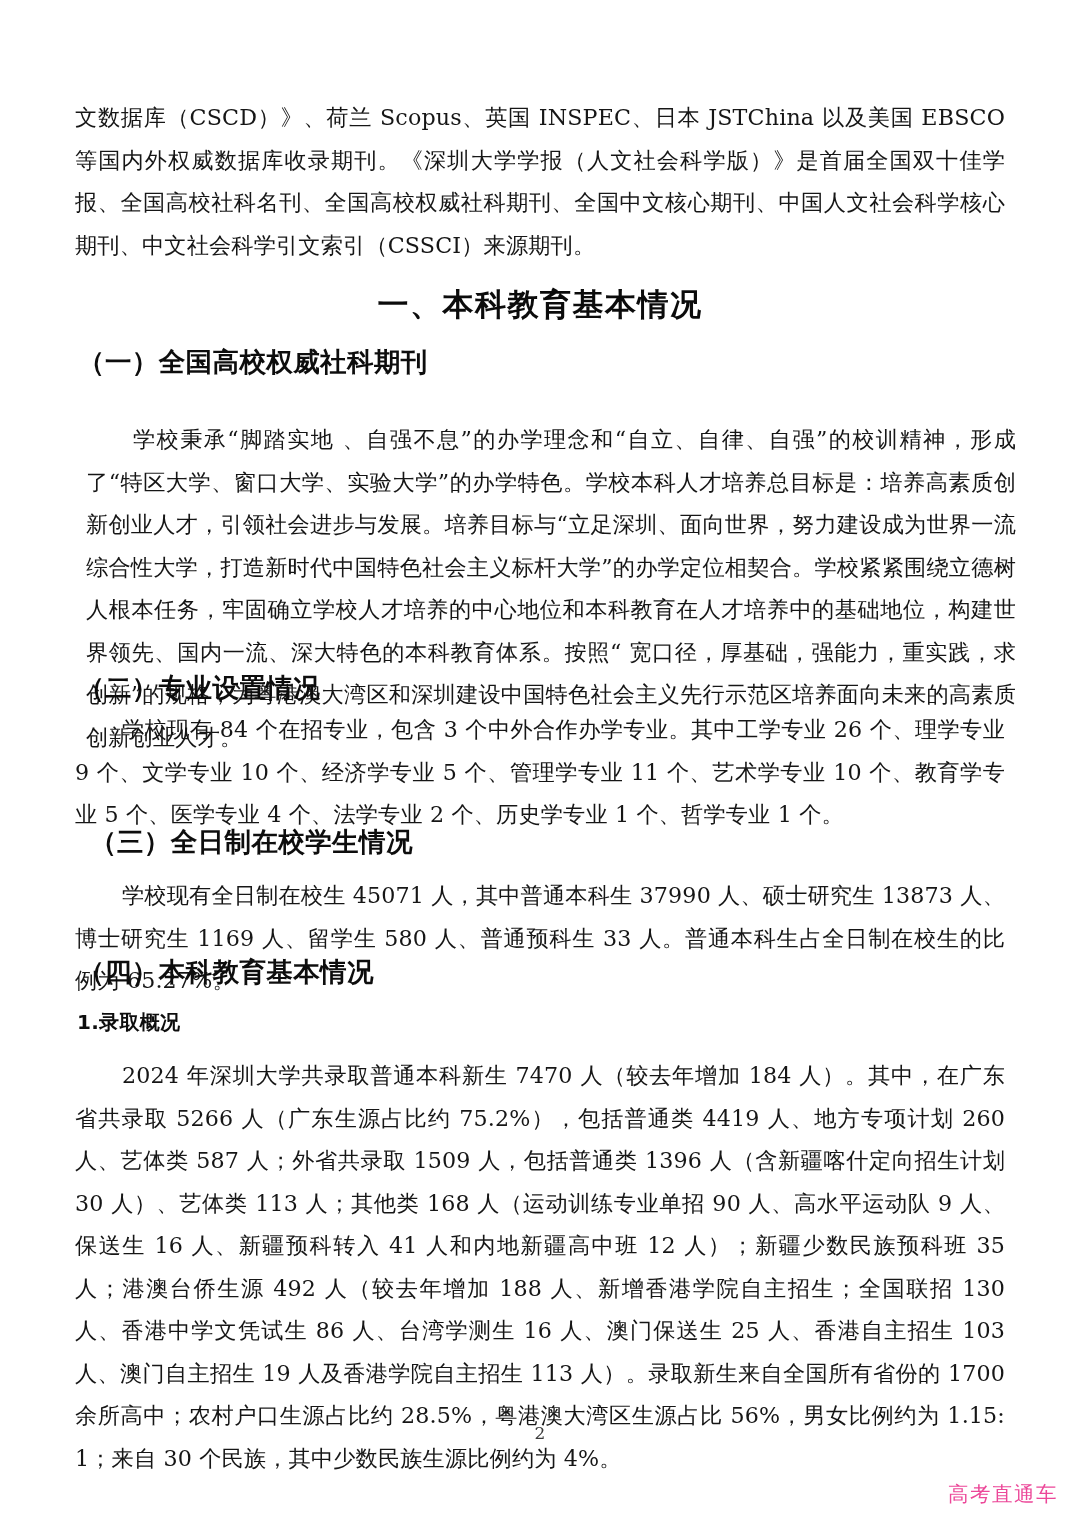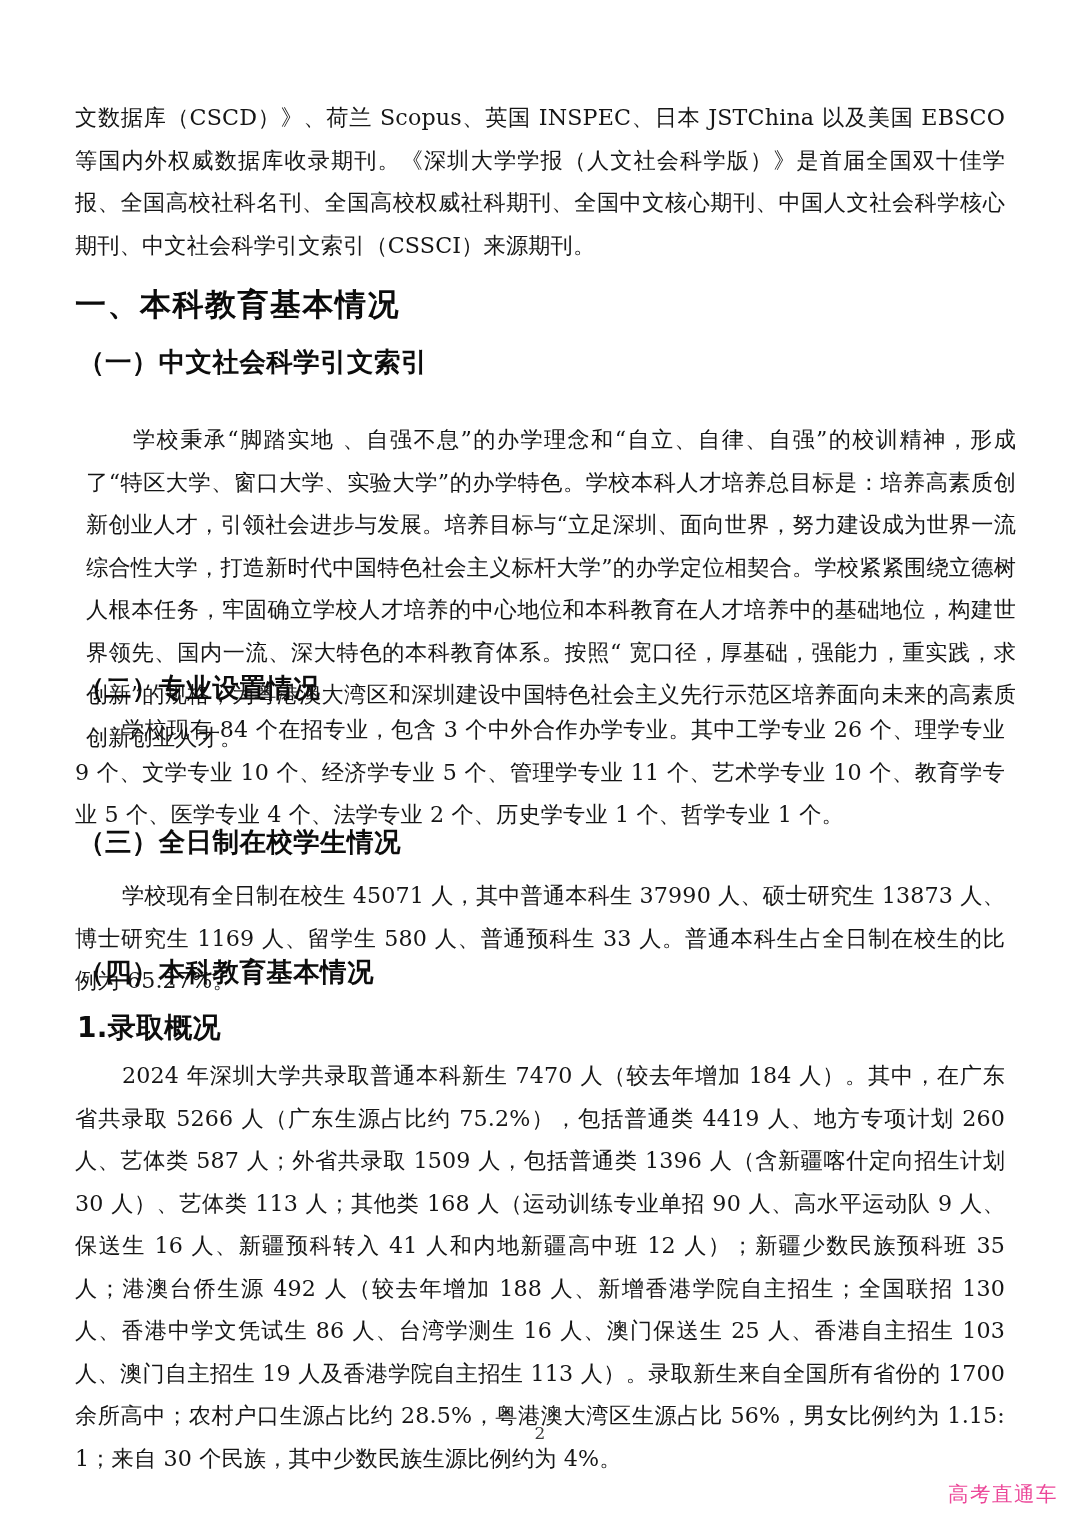--- a/index.html
+++ b/index.html
@@ -57,20 +57,21 @@
     top: 96px;
     width: 930px;
   }
 
   
   .h1 {
     position: absolute;
     left: 0;
     top: 284px;
     width: 930px;
+    text-align: center;
     font-family: Liberation Serif, serif;
     font-weight: bold;
     font-size: 31px;
     letter-spacing: 1.5px;
     color: #0b0b0b;
     margin: 0;
   }
 
   
   .h2 {
@@ -78,34 +79,34 @@
     font-weight: 600;
     font-size: 26.5px;
     letter-spacing: 0.4px;
     color: #0d0d0d;
     margin: 0;
     white-space: nowrap;
   }
   .h3 {
     font-family: "DejaVu Sans", "Liberation Sans", sans-serif;
     font-weight: 600;
-    font-size: 28px;
+    font-size: 20px;
     letter-spacing: 0.3px;
     color: #0d0d0d;
     margin: 0;
     white-space: nowrap;
   }
 
   #h2-1 { position: absolute; left: 3px;  top: 344px; }
   #p-1   { position: absolute; left: 11px; top: 394px; width: 930px; margin-top: 24px; }
 
   #h2-2 { position: absolute; left: 3px;  top: 658px; margin-top: 12px; }
   #p-2   { position: absolute; left: 0px; top: 708px; width: 930px; }
 
-  #h2-3 { position: absolute; left: 3px;  top: 824px; }
+  #h2-3 { position: absolute; left: 15px;  top: 824px; }
   #p-3   { position: absolute; left: 0px; top: 874px; width: 930px; }
 
   #h2-4 { position: absolute; left: 3px;  top: 954px; }
   #h3-1 { position: absolute; left: 2px;  top: 1009px; }
   #p-4   { position: absolute; left: 0px; top: 1054px; width: 930px; }
 
   
   .page-number {
     position: absolute;
     left: 0;
@@ -132,21 +133,21 @@
 </head>
 <body>
 
 <div class="page">
   <div class="content">
 
     <p id="top-para" class="para">文数据库（CSCD）》、荷兰 Scopus、英国 INSPEC、日本 JSTChina 以及美国 EBSCO 等国内外权威数据库收录期刊。《深圳大学学报（人文社会科学版）》是首届全国双十佳学报、全国高校社科名刊、全国高校权威社科期刊、全国中文核心期刊、中国人文社会科学核心期刊、中文社会科学引文索引（CSSCI）来源期刊。</p>
 
     <h1 class="h1">一、本科教育基本情况</h1>
 
-    <h2 id="h2-1" class="h2">（一）中文社会科学引文索引</h2>
+    <h2 id="h2-1" class="h2">（一）全国高校权威社科期刊</h2>
     <p id="p-1" class="para indent">学校秉承“脚踏实地 、自强不息”的办学理念和“自立、自律、自强”的校训精神，形成了“特区大学、窗口大学、实验大学”的办学特色。学校本科人才培养总目标是：培养高素质创新创业人才，引领社会进步与发展。培养目标与“立足深圳、面向世界，努力建设成为世界一流综合性大学，打造新时代中国特色社会主义标杆大学”的办学定位相契合。学校紧紧围绕立德树人根本任务，牢固确立学校人才培养的中心地位和本科教育在人才培养中的基础地位，构建世界领先、国内一流、深大特色的本科教育体系。按照“ 宽口径，厚基础，强能力，重实践，求创新”的规格，为粤港澳大湾区和深圳建设中国特色社会主义先行示范区培养面向未来的高素质创新创业人才。</p>
 
     <h2 id="h2-2" class="h2">（二）专业设置情况</h2>
     <p id="p-2" class="para indent">学校现有 84 个在招专业，包含 3 个中外合作办学专业。其中工学专业 26 个、理学专业 9 个、文学专业 10 个、经济学专业 5 个、管理学专业 11 个、艺术学专业 10 个、教育学专业 5 个、医学专业 4 个、法学专业 2 个、历史学专业 1 个、哲学专业 1 个。</p>
 
     <h2 id="h2-3" class="h2">（三）全日制在校学生情况</h2>
     <p id="p-3" class="para indent">学校现有全日制在校生 45071 人，其中普通本科生 37990 人、硕士研究生 13873 人、博士研究生 1169 人、留学生 580 人、普通预科生 33 人。普通本科生占全日制在校生的比例为 65.27%。</p>
 
     <h2 id="h2-4" class="h2">（四）本科教育基本情况</h2>
     <h3 id="h3-1" class="h3">1.录取概况</h3>

